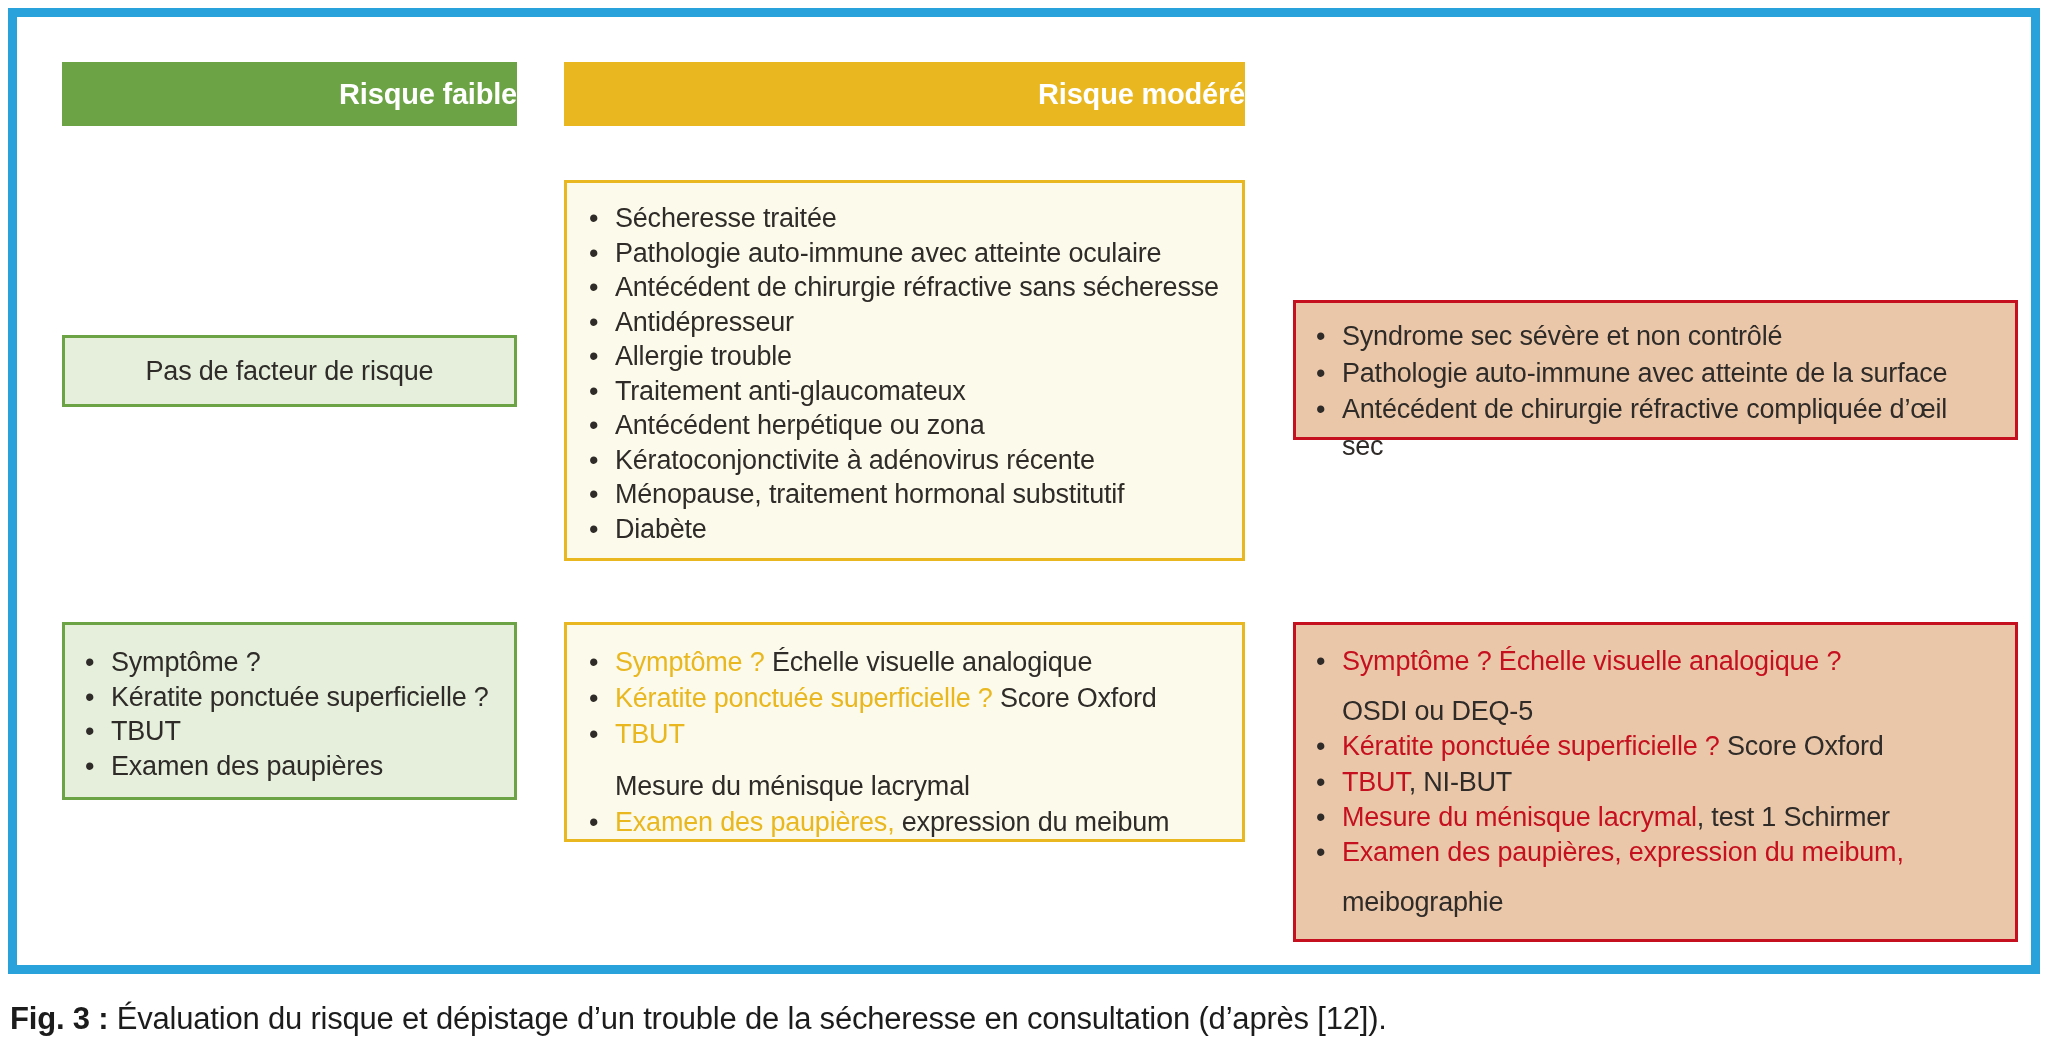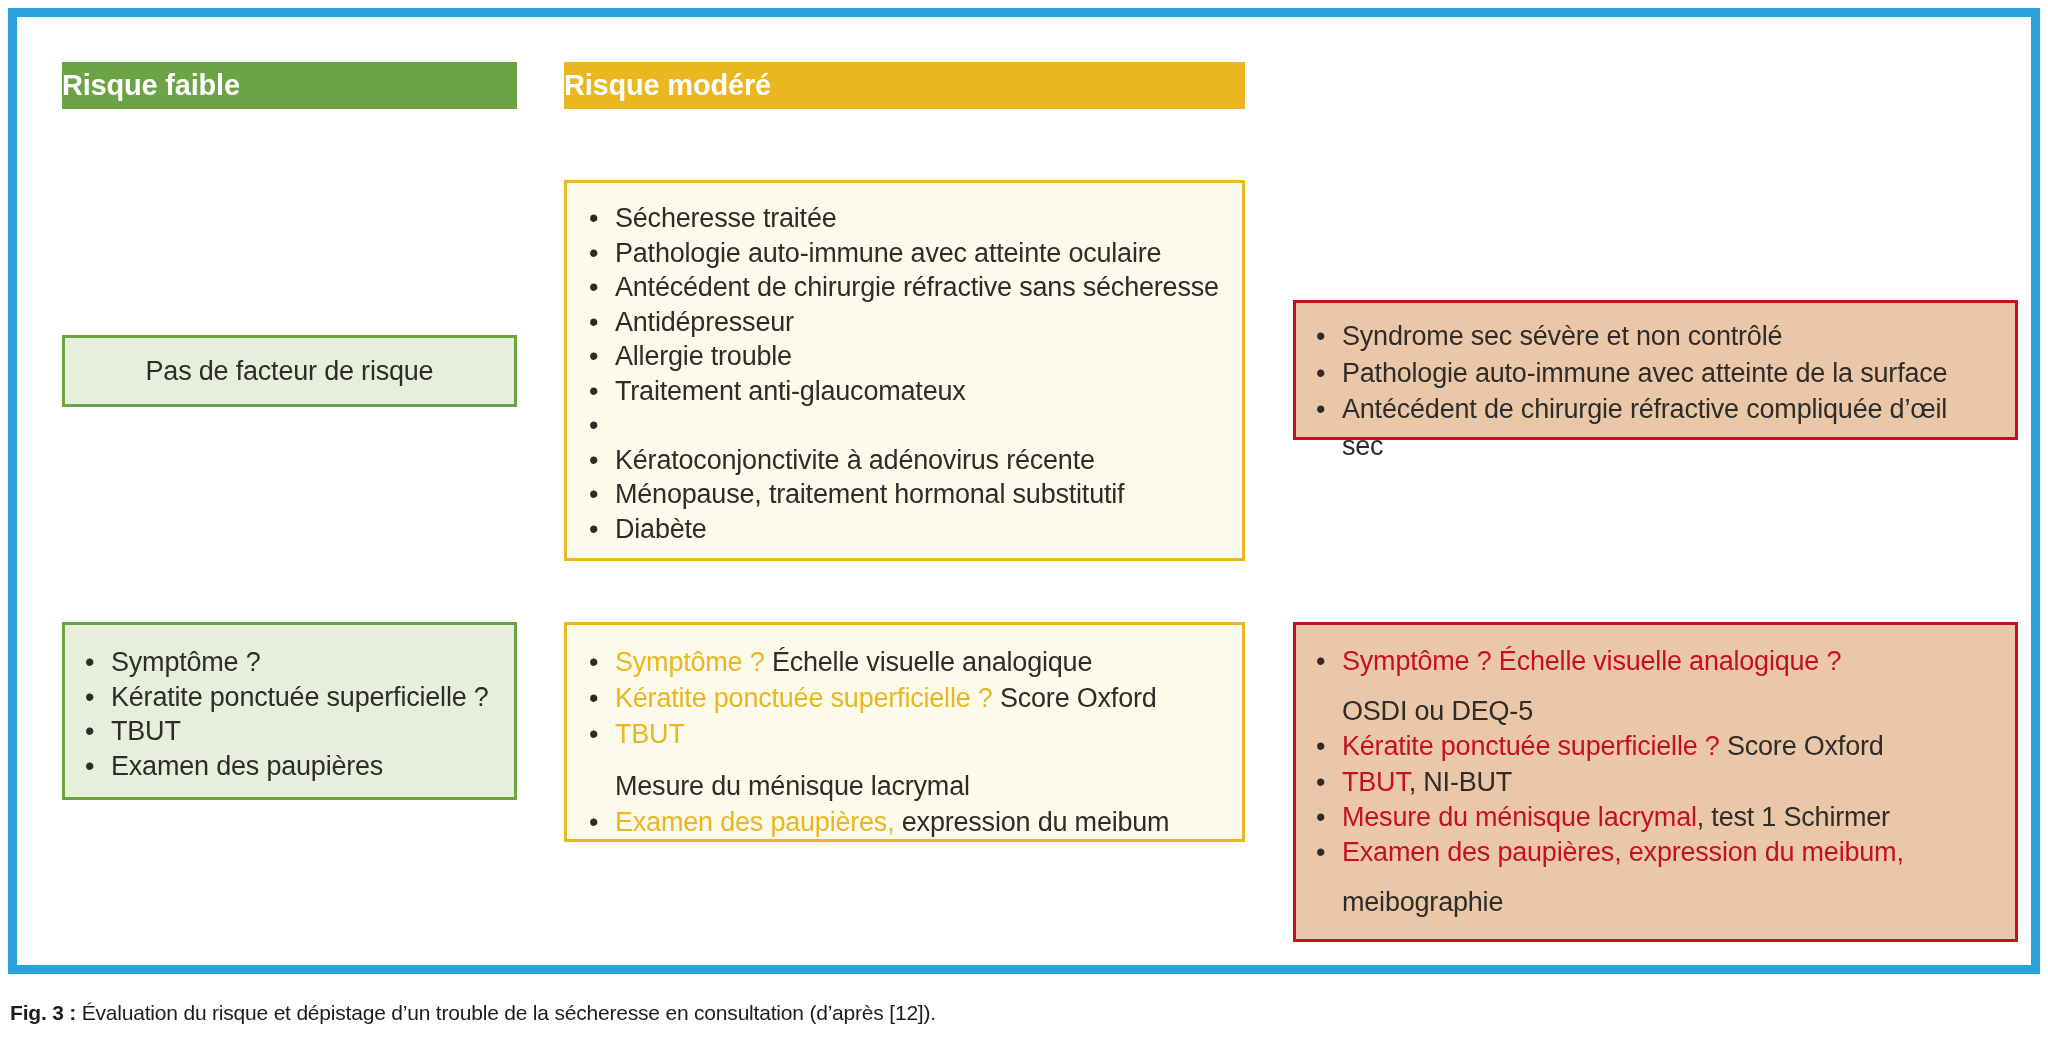--- a/index.html
+++ b/index.html
@@ -10,23 +10,23 @@
   }
   .frame{
     position:absolute;left:8px;top:8px;width:2032px;height:966px;
     box-sizing:border-box;border:9px solid #29a2dc;background:#ffffff;
   }
   .col{position:absolute;top:0;bottom:0;}
   .col-low{left:45px;width:455px;}
   .col-mid{left:547px;width:681px;}
   .col-high{left:1276px;width:725px;}
   .hdr{
-    position:absolute;left:0;right:0;top:45px;height:47px;
+    position:absolute;left:0;right:0;top:45px;height:64px;
     background:var(--header);color:#ffffff;font-weight:700;font-size:29px;
-    display:flex;align-items:center;justify-content:flex-start;
+    display:flex;align-items:center;justify-content:flex-end;
   }
   .box{
     position:absolute;left:0;right:0;box-sizing:border-box;
     border:3px solid var(--accent);background:var(--fill);
     font-size:27px;
   }
   .b-low-plain{top:318px;height:72px;display:flex;align-items:center;justify-content:center;text-align:right;}
   .b-mid-factors{top:163px;height:381px;padding:18px 22px;}
   .b-high-factors{top:283px;height:140px;padding:15px 20px;}
   .b-low-screen{top:605px;height:178px;padding:20px 20px;}
@@ -35,21 +35,21 @@
   .b-mid-factors .li{line-height:34.5px;}
   .b-high-factors .li{line-height:36.5px;}
   .b-low-screen .li{line-height:34.5px;}
   .b-mid-screen .li{line-height:36.2px;}
   .b-high-screen .li{line-height:35.2px;}
   .li{display:flex;align-items:baseline;}
   .blt{flex:none;width:26px;color:#2e2b28;}
   .cont{padding-left:26px;margin-top:15px;}
   .seg-accent{color:var(--accent);}
   .caption{
-    position:absolute;left:10px;top:1001px;margin:0;font-size:21px;color:#1c1c1c;
+    position:absolute;left:10px;top:1001px;margin:0;font-size:31px;color:#1c1c1c;
   }
   .caption strong{font-weight:700;}
 </style>
 </head>
 <body>
 
 <div class="frame">
 
   <div class="col col-low" style="--header: #6ca445; --accent: #6ca445; --fill: #e5efdb;">
     <div class="hdr">
@@ -102,20 +102,21 @@
         <div class="li">
           <span class="blt">•</span>
           <span><span>Allergie trouble</span></span>
         </div>
         <div class="li">
           <span class="blt">•</span>
           <span><span>Traitement anti-glaucomateux</span></span>
         </div>
         <div class="li">
           <span class="blt">•</span>
+          <span><span>Antécédent herpétique ou zona</span></span>
         </div>
         <div class="li">
           <span class="blt">•</span>
           <span><span>Kératoconjonctivite à adénovirus récente</span></span>
         </div>
         <div class="li">
           <span class="blt">•</span>
           <span><span>Ménopause, traitement hormonal substitutif</span></span>
         </div>
         <div class="li">

